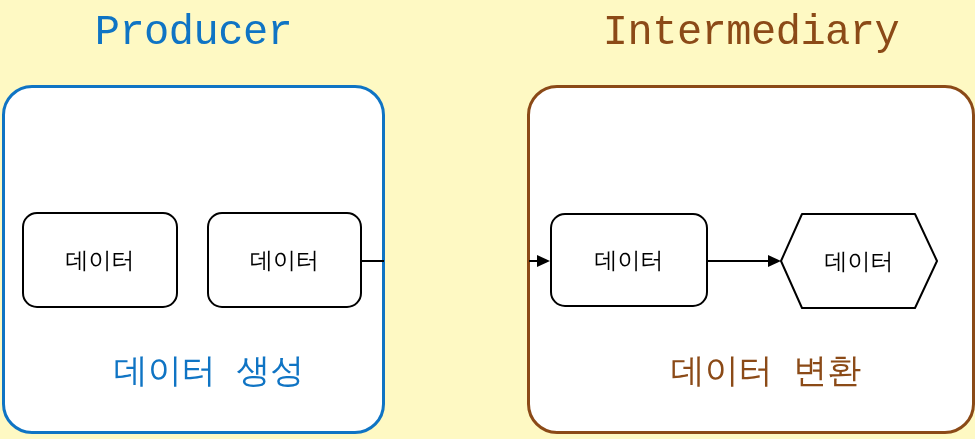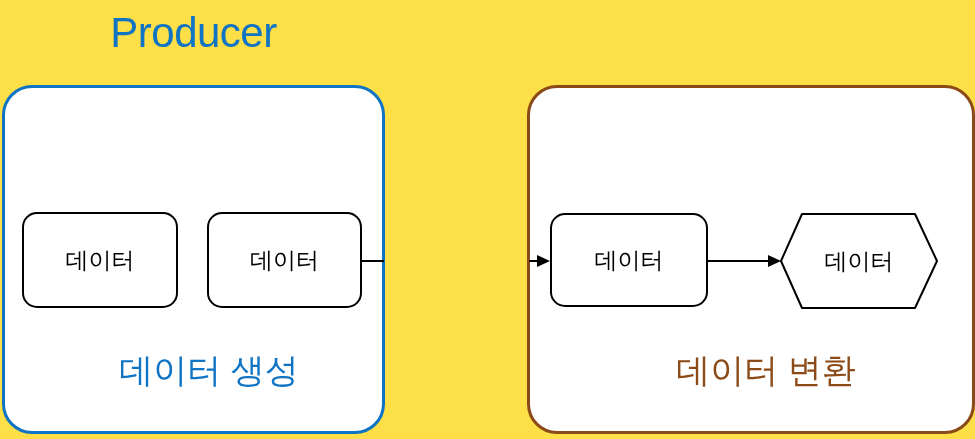--- a/index.html
+++ b/index.html
@@ -8,21 +8,22 @@
     background: #000000;
     width: 975px;
     height: 439px;
     overflow: hidden;
     font-family: "Liberation Sans", "DejaVu Sans", sans-serif;
   }
   .canvas {
     position: relative;
     width: 975px;
     height: 439px;
-    background: #fde047;
+    background: #fef9c3;
+    font-family: Liberation Mono, monospace;
   }
   .group-title {
     position: absolute;
     top: 8px;
     height: 50px;
     display: flex;
     align-items: center;
     justify-content: center;
     font-size: 42px;
     font-weight: 400;
@@ -92,20 +93,21 @@
     height: 439px;
     pointer-events: none;
   }
 </style>
 </head>
 <body>
 
 <div class="canvas">
 
   <div class="group-title producer">Producer</div>
+  <div class="group-title intermediary">Intermediary</div>
 
   <div class="group-box producer"></div>
   <div class="group-box intermediary"></div>
 
   <div class="node p1">
     <span>데이터</span>
   </div>
   <div class="node p2">
     <span>데이터</span>
   </div>

